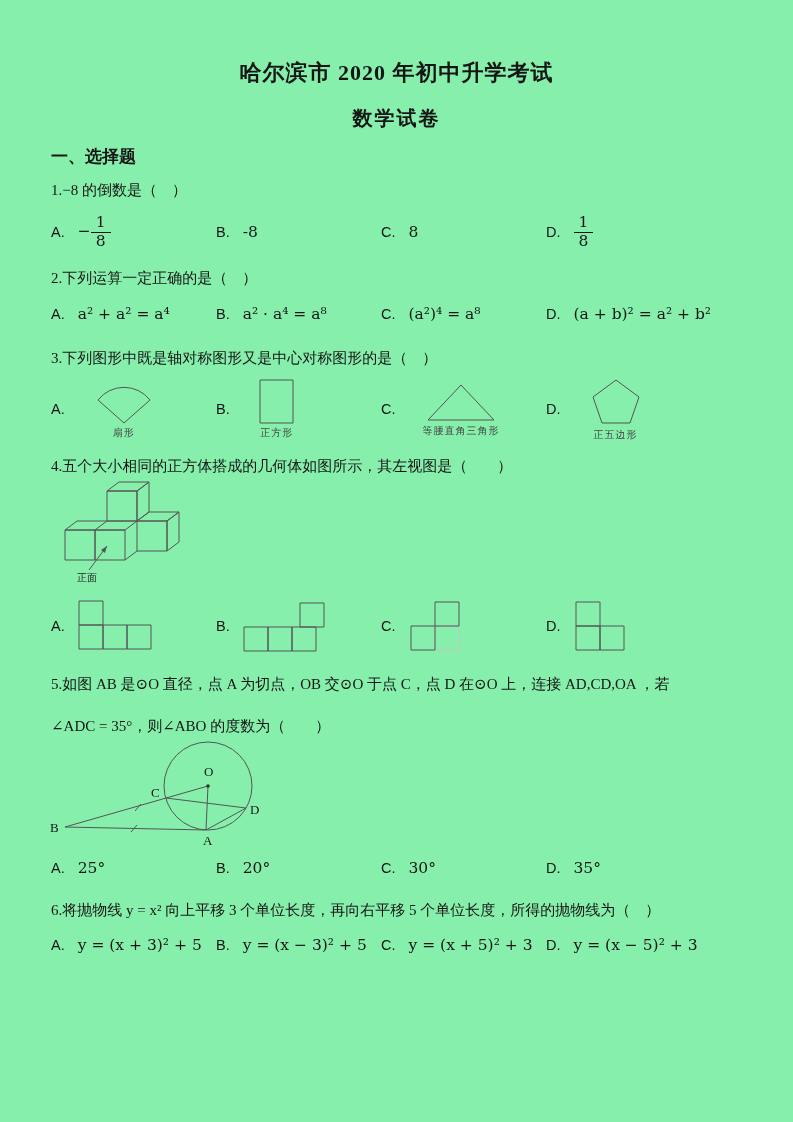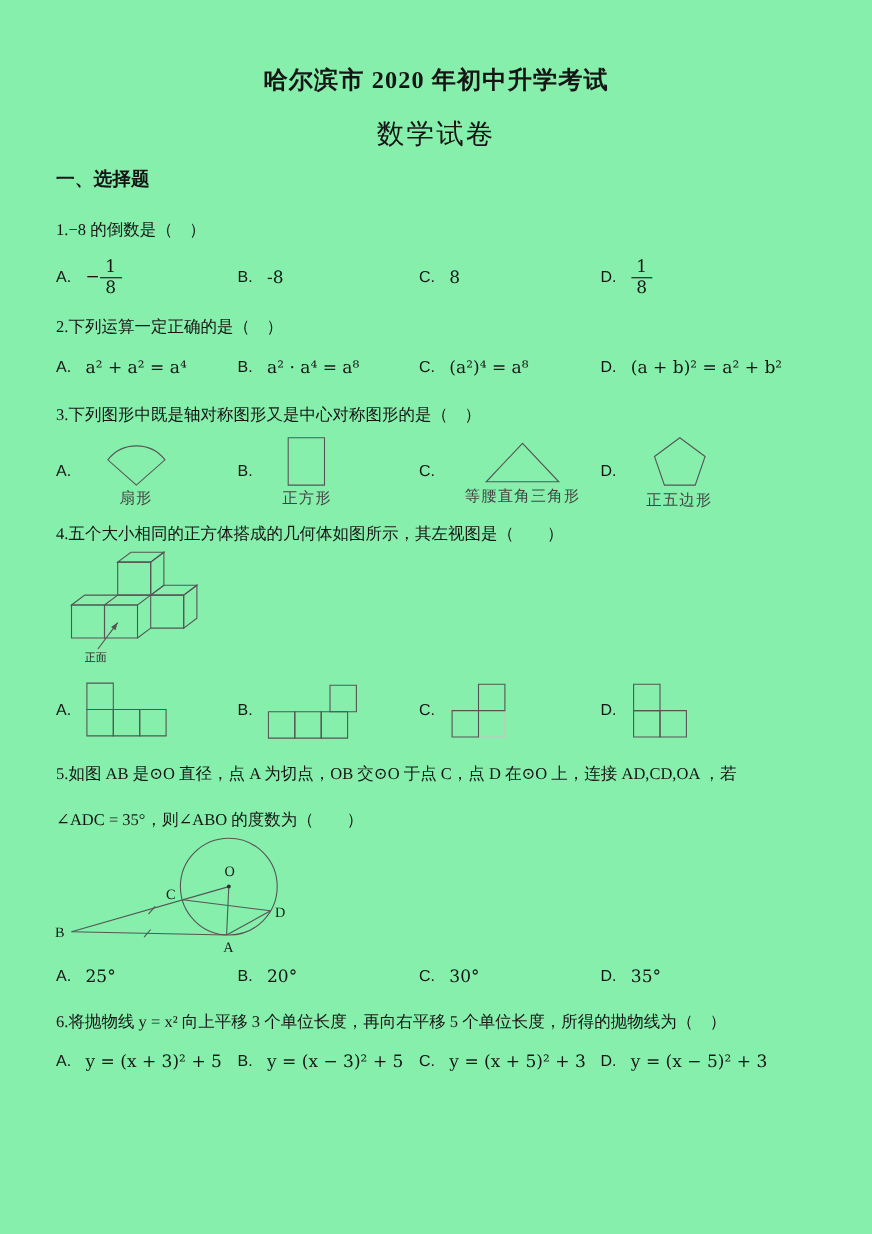--- a/index.html
+++ b/index.html
@@ -5,41 +5,41 @@
   html,body{margin:0;padding:0;background:#ffffff;}
   .sheet{
     position:relative;
     width:793px;height:1122px;
     box-sizing:border-box;
     background:#86efac;color:#151515;
     font-family:"Liberation Serif","DejaVu Serif",serif;
     overflow:hidden;
   }
   .title{margin:0;padding-top:58px;text-align:center;font-size:22px;font-weight:bold;letter-spacing:1px;}
-  .subtitle{margin:17px 0 0;text-align:center;font-size:25px;font-weight:normal;letter-spacing:2px;}
+  .subtitle{margin:17px 0 0;text-align:center;font-size:20px;font-weight:bold;letter-spacing:2px;}
   .content{padding:0 48px 0 51px;font-size:15px;}
   .section{margin-top:13px;font-size:17px;font-weight:bold;}
   .stem{margin:0;line-height:20px;white-space:nowrap;}
-  .mt14{margin-top:26px}.mt16{margin-top:16px}.mt18{margin-top:18px}
+  .mt14{margin-top:12px}.mt16{margin-top:16px}.mt18{margin-top:18px}
   .mt12{margin-top:12px}.mt20{margin-top:20px}.mt22{margin-top:22px}
   .opts{display:flex;align-items:center;}
   .opt{display:flex;align-items:center;width:165px;}
   .opt:last-child{width:auto;}
   .lab{font-family:"Liberation Sans","DejaVu Sans",sans-serif;font-size:14.5px;margin-right:13px;}
   .math{font-family:"DejaVu Serif","Liberation Serif",serif;font-size:15.5px;}
   .mathu{font-style:normal;font-family:"DejaVu Serif","Liberation Serif",serif;font-size:15.5px;}
   .frac{display:inline-block;text-align:center;vertical-align:middle;line-height:1.15;font-style:normal;}
   .frac .fn{display:block;border-bottom:1px solid #151515;padding:0 5px;}
   .frac .fd{display:block;padding:0 5px;}
   .q1opts{margin-top:8px;height:48px;}
   .q2opts{margin-top:10px;height:32px;}
   .shape-row{margin-top:6px;height:70px;}
   .shape-opt{display:flex;align-items:center;width:165px;}
   .shape-box{display:flex;flex-direction:column;align-items:center;margin-left:14px;}
-  .caption{font-size:14px;color:#444;margin-top:1px;letter-spacing:1px;}
+  .caption{font-size:10px;color:#444;margin-top:1px;letter-spacing:1px;}
   .fig{display:block;}
   svg line,svg path,svg rect,svg circle,svg polygon{vector-effect:non-scaling-stroke;}
   .sk{stroke:#555;fill:none;stroke-width:1;}
   .sk-faint{stroke:#c4c4c4;fill:none;stroke-width:1;}
   .cube-wrap{margin:4px 0 0 8px;}
   .q4opts{margin-top:14px;height:56px;}
   .q5fig{margin:2px 0 0 -6px;}
   .q5opts{margin-top:6px;height:24px;}
   .q6opts{margin-top:10px;height:30px;}
   .svgtext{font-family:"Liberation Serif","DejaVu Serif",serif;font-size:13px;fill:#151515;}

